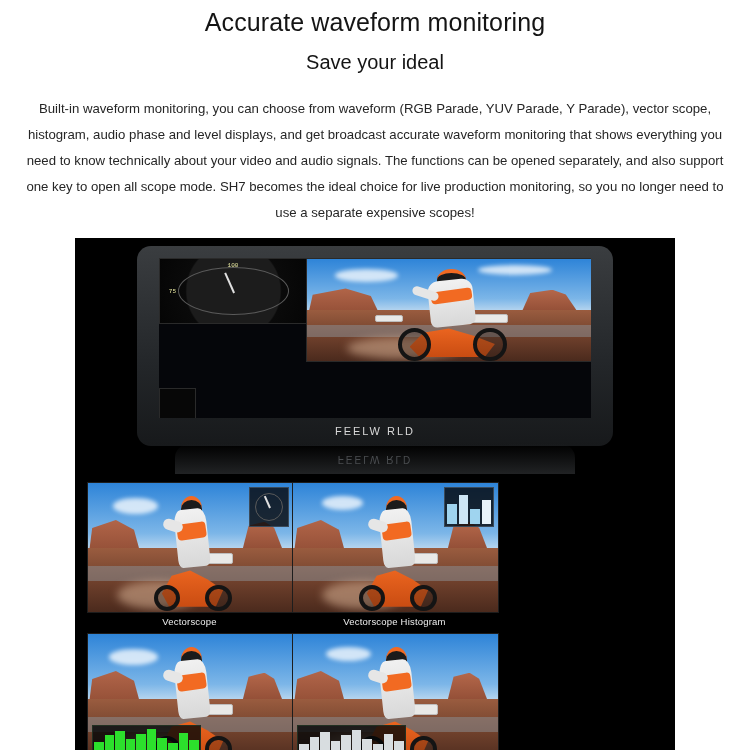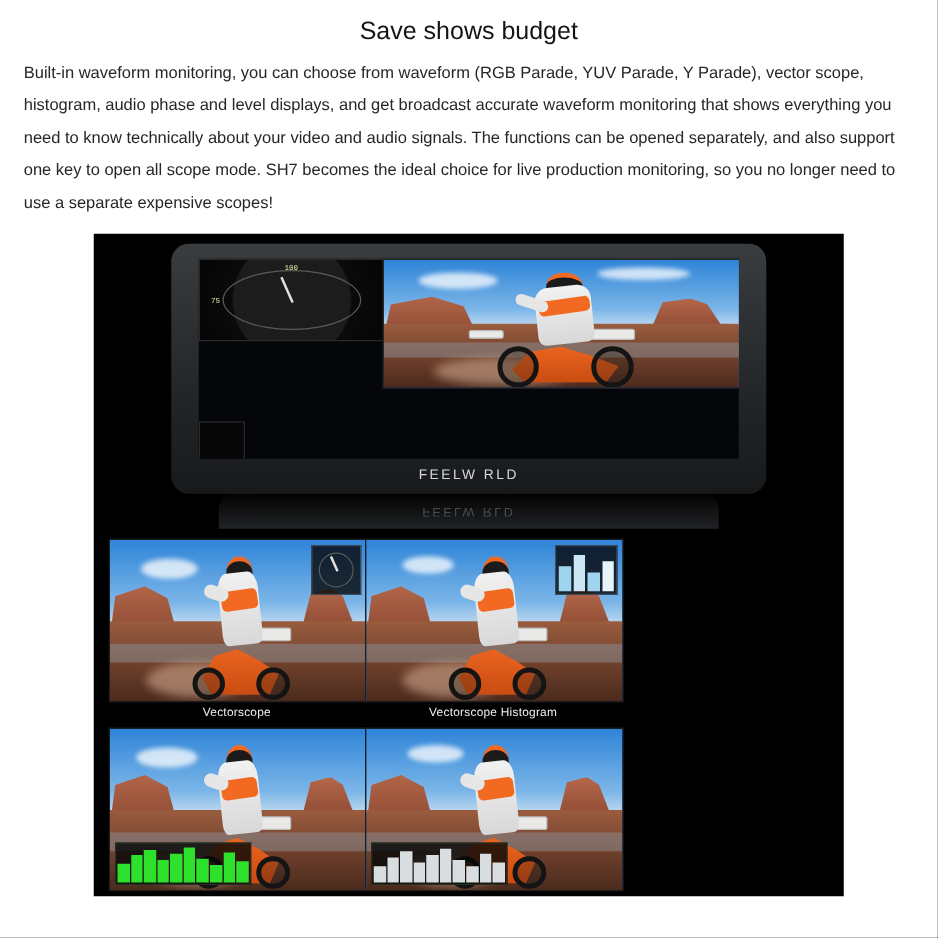--- a/index.html
+++ b/index.html
@@ -28,23 +28,23 @@
     color: #141414;
   }
   .subtitle {
     text-align: center;
     font-size: 20px;
     font-weight: normal;
     margin: 14px 0 0 0;
     color: #141414;
   }
   .body-copy {
-    margin: 8px auto 0 auto;
+    margin: 22px auto 0 auto;
     width: 712px;
-    text-align: left;
+    text-align: center;
     font-size: 13.2px;
     line-height: 26px;
     color: #262626;
   }
   .body-copy p {
     margin: 0;
   }
   
   .photo {
     position: relative;
@@ -300,21 +300,22 @@
     display: flex; align-items: flex-end; gap: 1px;
     padding: 1px;
   }
   .thumb-overlay-bar i { flex: 1; display: block; }
 </style>
 </head>
 <body>
 
 <div class="page">
 
-  <h2 class="subtitle">Save shows budget</h2>
+  <h1 class="title">Accurate waveform monitoring</h1>
+  <h2 class="subtitle">Save your ideal</h2>
 
   <div class="body-copy">
     <p>Built-in waveform monitoring, you can choose from waveform (RGB Parade, YUV Parade, Y Parade), vector scope, histogram, audio phase and level displays, and get broadcast accurate waveform monitoring that shows everything you need to know technically about your video and audio signals. The functions can be opened separately, and also support one key to open all scope mode. SH7 becomes the ideal choice for live production monitoring, so you no longer need to use a separate expensive scopes!</p>
   </div>
 
   <div class="photo">
 
     <div class="monitor">
       <div class="monitor-screen">
         <div class="grid4">

